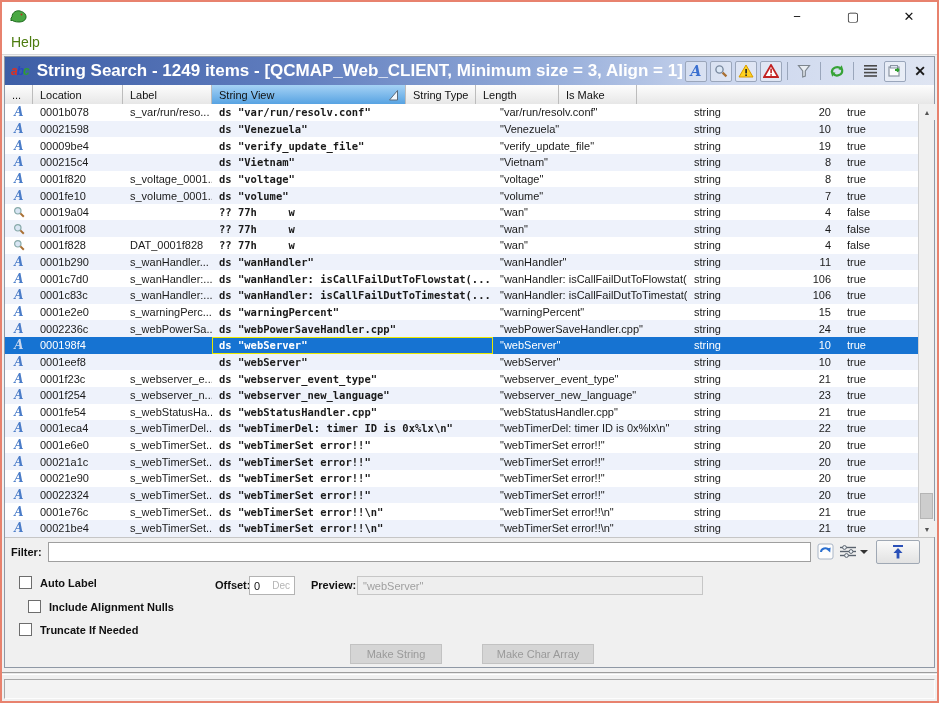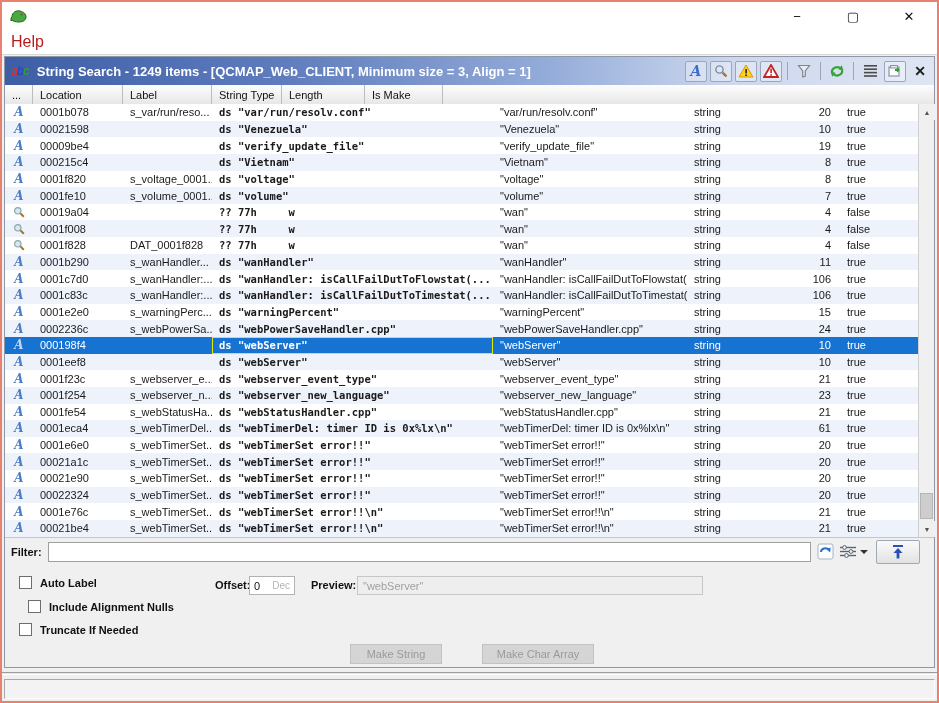--- a/index.html
+++ b/index.html
@@ -10,31 +10,31 @@
     border:2px solid #e8826e; background:#f0f0f0; overflow:hidden;
   }
   
   .titlebar { position:absolute; left:0; top:0; width:100%; height:28px; background:#fff; display:flex; align-items:center; }
   .app-icon { width:18px; height:16px; margin-left:8px; }
   .title-text { margin-left:8px; font-size:12px; color:#000; }
   .win-controls { position:absolute; right:0; top:0; height:28px; display:flex; }
   .win-btn { width:56px; height:28px; display:flex; align-items:center; justify-content:center; font-size:13px; color:#111; }
   
   .menubar { position:absolute; left:0; top:28px; width:100%; height:25px; background:#fff; border-bottom:1px solid #d9d9d9; display:flex; align-items:center; }
-  .menu-item { font-size:16px; color:#b91c1c; padding:0 9px; }
+  .menu-item { font-size:14px; color:#4d7c0f; padding:0 9px; }
   
   .dock { position:absolute; left:2px; top:54px; width:931px; height:612px; border:1px solid #8f98a5; background:#fff; }
   .panel-title {
     position:absolute; left:0; top:0; width:929px; height:28px;
     background:linear-gradient(90deg,#3d5ea6 0%,#5f7cbd 30%,#93abd9 58%,#ccd7ee 78%,#dfe5f2 100%);
     display:flex; align-items:center; overflow:hidden;
   }
   .abc-icon { margin-left:6px; font-size:12px; font-weight:bold; font-style:italic; letter-spacing:-1px; }
   .abc-icon .a{color:#e03020;} .abc-icon .b{color:#2848c0;} .abc-icon .c{color:#2f9e2f;}
-  .panel-title-text { margin-left:8px; font-size:13px; font-weight:bold; color:#fff; white-space:nowrap; }
+  .panel-title-text { margin-left:8px; font-size:17px; font-weight:bold; color:#fff; white-space:nowrap; }
   .ptoolbar { position:absolute; right:3px; top:0; height:28px; display:flex; align-items:center; gap:3px; }
   .tbtn { width:22px; height:21px; display:flex; align-items:center; justify-content:center; }
   .tbtn.bordered { border:1px solid #9aa6bb; border-radius:2px; background:rgba(255,255,255,.35); }
   .tsep { width:1px; height:18px; background:#9aa6bb; margin:0 2px; }
   .ic-A { font-family:"DejaVu Serif", serif; font-style:italic; font-weight:bold; color:#3a6fd0; font-size:14px; line-height:1; }
   .close-x { font-size:14px; font-weight:bold; color:#1a1a1a; }
   
   .thead { position:absolute; left:0; top:28px; width:929px; height:19px; background:linear-gradient(#fdfdfd,#e7e7e7); border-bottom:1px solid #9c9c9c; display:flex; }
   .hcell { height:19px; border-right:1px solid #bcbcbc; font-size:11px; color:#111; display:flex; align-items:center; padding-left:7px; overflow:hidden; white-space:nowrap; background:linear-gradient(#fdfdfd,#e7e7e7); }
   .hcell.sorted { background:linear-gradient(#a6d2f5,#57a3e2); }
@@ -165,20 +165,25 @@
         <span class="tbtn">
             <span class="close-x">✕</span>
           </span>
       </div>
     </div>
 
     <div class="thead">
         <div class="hcell" style="width: 28px;">...</div>
         <div class="hcell" style="width: 90px;">Location</div>
         <div class="hcell" style="width: 89px;">Label</div>
+        <div class="hcell sorted" style="width: 194px;">String View<span class="sort-glyph">
+            <svg width="11" height="12" viewBox="0 0 11 12">
+              <path d="M1.5 11 L9.5 11 L9.5 1.5 Z" fill="#f2f7fc" stroke="#5a6b7c" stroke-width="1"></path>
+            </svg>
+          </span></div>
         <div class="hcell" style="width: 70px;">String Type</div>
         <div class="hcell" style="width: 83px;">Length</div>
         <div class="hcell" style="width: 78px;">Is Make</div>
         <div class="hcell" style="flex: 1 1 0%; border-right: none;"></div>
       </div>
 
     <div class="tbody">
         <div class="trow">
           <div class="tcell c-icon" style="width: 28px;"><span class="ic-row-a">A</span></div>
           <div class="tcell" style="width: 90px;">0001b078</div>
@@ -378,21 +383,21 @@
           <div class="tcell c-num" style="width: 83px;">21</div>
           <div class="tcell" style="width: 78px;">true</div>
         </div>
         <div class="trow alt">
           <div class="tcell c-icon" style="width: 28px;"><span class="ic-row-a">A</span></div>
           <div class="tcell" style="width: 90px;">0001eca4</div>
           <div class="tcell" style="width: 89px;">s_webTimerDel...</div>
           <div class="tcell c-code" style="width: 281px;">ds "webTimerDel: timer ID is 0x%lx\n"</div>
           <div class="tcell" style="width: 194px;">"webTimerDel: timer ID is 0x%lx\n"</div>
           <div class="tcell" style="width: 70px;">string</div>
-          <div class="tcell c-num" style="width: 83px;">61</div>
+          <div class="tcell c-num" style="width: 83px;">22</div>
           <div class="tcell" style="width: 78px;">true</div>
         </div>
         <div class="trow">
           <div class="tcell c-icon" style="width: 28px;"><span class="ic-row-a">A</span></div>
           <div class="tcell" style="width: 90px;">0001e6e0</div>
           <div class="tcell" style="width: 89px;">s_webTimerSet...</div>
           <div class="tcell c-code" style="width: 281px;">ds "webTimerSet error!!"</div>
           <div class="tcell" style="width: 194px;">"webTimerSet error!!"</div>
           <div class="tcell" style="width: 70px;">string</div>
           <div class="tcell c-num" style="width: 83px;">20</div>

